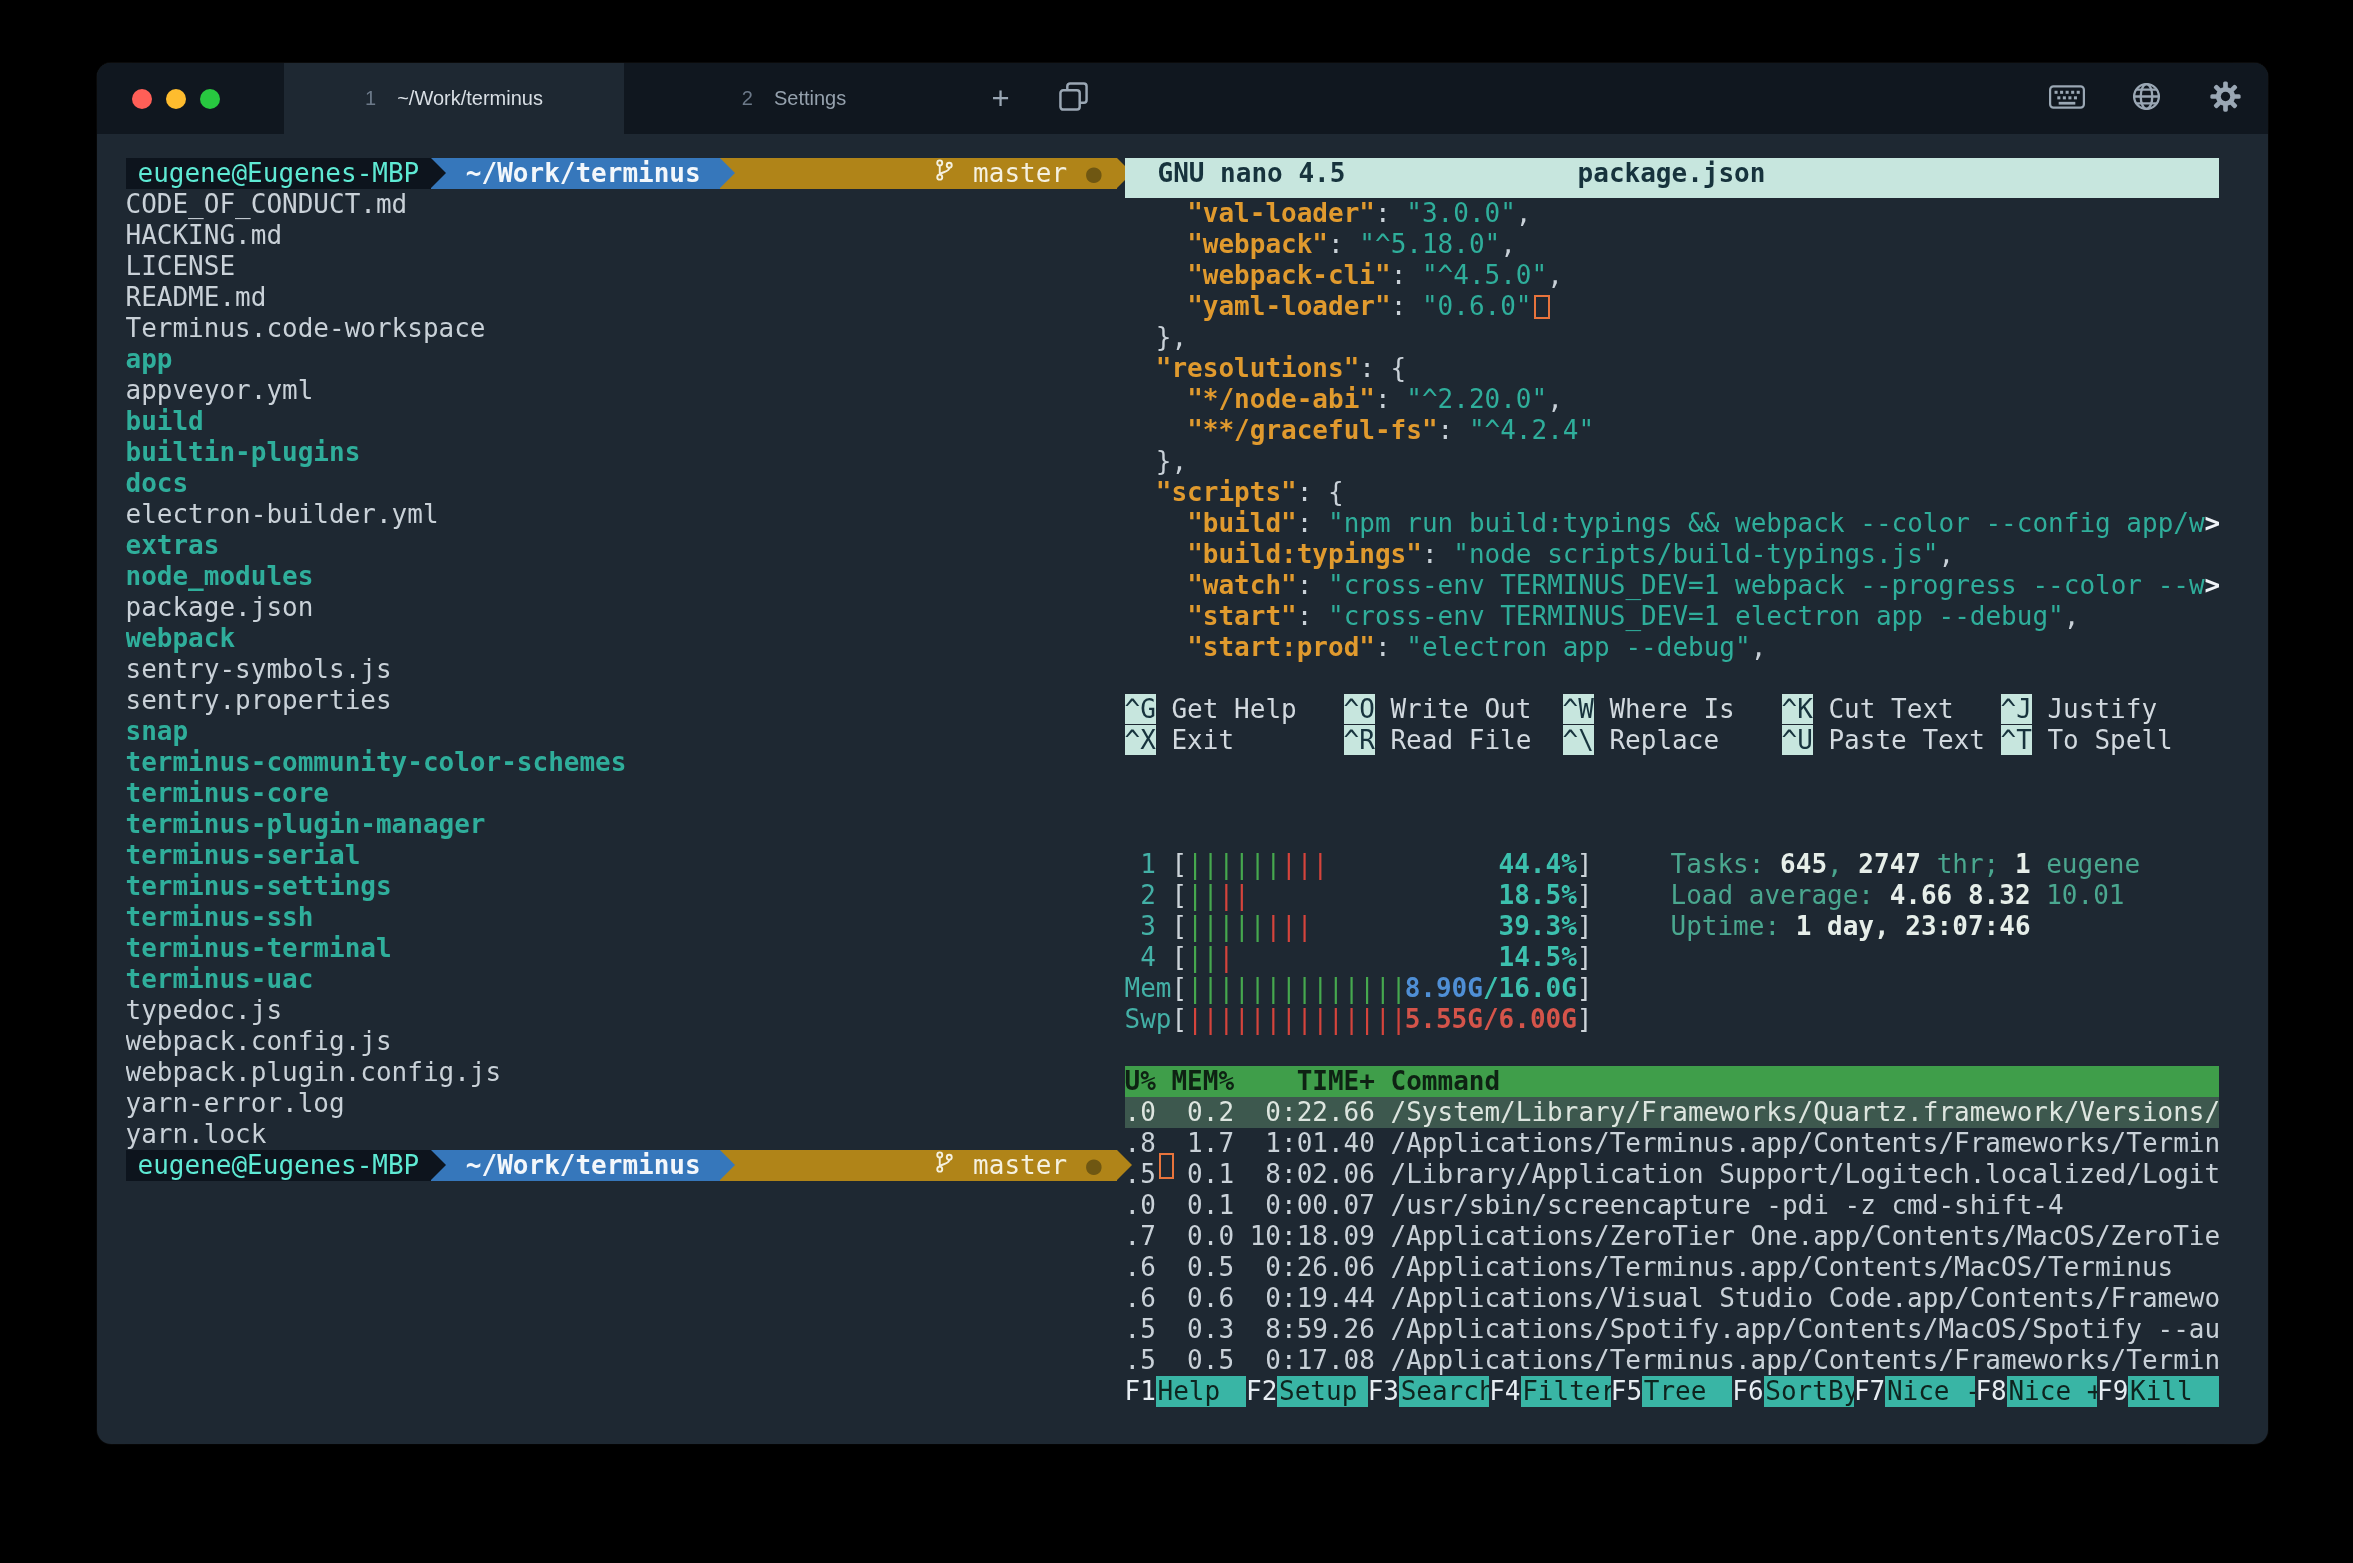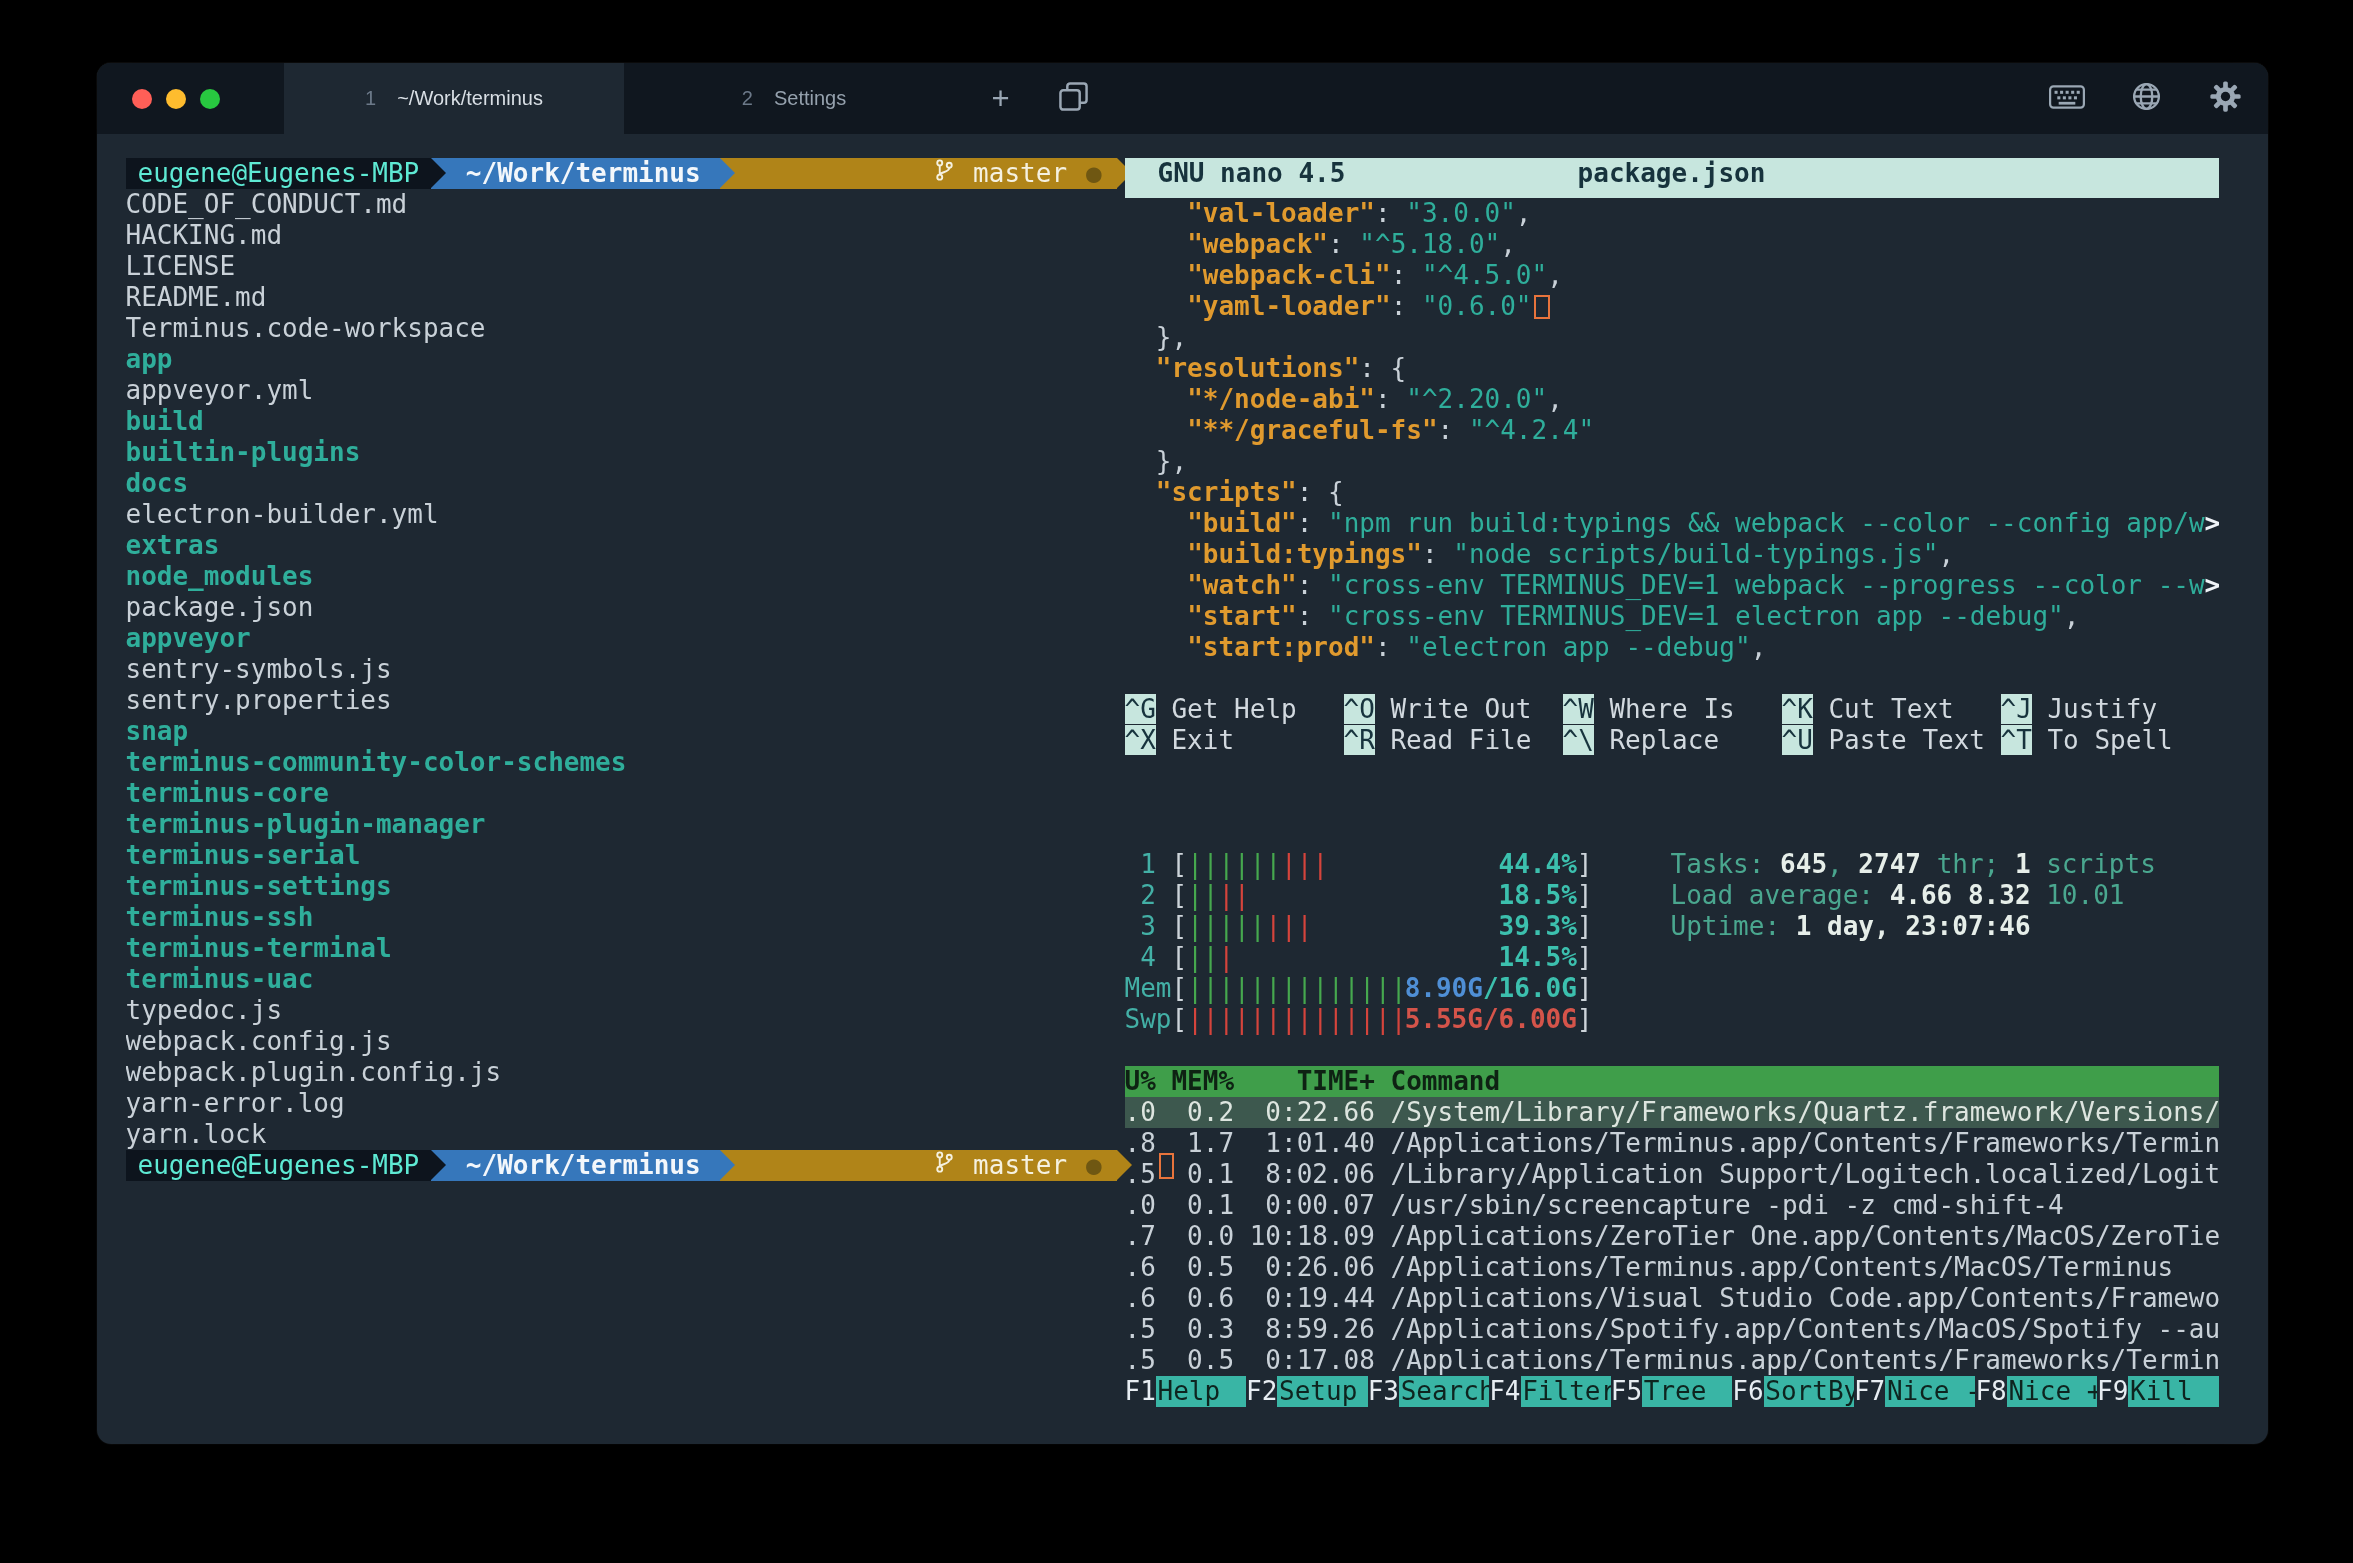--- a/index.html
+++ b/index.html
@@ -192,21 +192,21 @@
           <div class="tline">Terminus.code-workspace</div>
           <div class="tline dir">app</div>
           <div class="tline">appveyor.yml</div>
           <div class="tline dir">build</div>
           <div class="tline dir">builtin-plugins</div>
           <div class="tline dir">docs</div>
           <div class="tline">electron-builder.yml</div>
           <div class="tline dir">extras</div>
           <div class="tline dir">node_modules</div>
           <div class="tline">package.json</div>
-          <div class="tline dir">appveyor</div>
+          <div class="tline dir">webpack</div>
           <div class="tline">sentry-symbols.js</div>
           <div class="tline">sentry.properties</div>
           <div class="tline dir">snap</div>
           <div class="tline dir">terminus-community-color-schemes</div>
           <div class="tline dir">terminus-core</div>
           <div class="tline dir">terminus-plugin-manager</div>
           <div class="tline dir">terminus-serial</div>
           <div class="tline dir">terminus-settings</div>
           <div class="tline dir">terminus-ssh</div>
           <div class="tline dir">terminus-terminal</div>
@@ -289,21 +289,21 @@
         <div class="htop-top">
           <div class="meters">
               <div class="meter"><span class="m-label">1</span><span class="m-br">[</span><span class="m-bar"><span class="pipe-g">||||||</span><span class="pipe-r">|||</span></span><span class="m-val"><span class="v-pct">44.4%</span></span><span class="m-br">]</span></div>
               <div class="meter"><span class="m-label">2</span><span class="m-br">[</span><span class="m-bar"><span class="pipe-g">||</span><span class="pipe-r">||</span></span><span class="m-val"><span class="v-pct">18.5%</span></span><span class="m-br">]</span></div>
               <div class="meter"><span class="m-label">3</span><span class="m-br">[</span><span class="m-bar"><span class="pipe-g">|||||</span><span class="pipe-r">|||</span></span><span class="m-val"><span class="v-pct">39.3%</span></span><span class="m-br">]</span></div>
               <div class="meter"><span class="m-label">4</span><span class="m-br">[</span><span class="m-bar"><span class="pipe-g">||</span><span class="pipe-r">|</span></span><span class="m-val"><span class="v-pct">14.5%</span></span><span class="m-br">]</span></div>
               <div class="meter"><span class="m-label">Mem</span><span class="m-br">[</span><span class="m-bar"><span class="pipe-g">||||||||||||||</span></span><span class="m-val"><span class="v-blue">8.90G</span><span class="v-pct">/16.0G</span></span><span class="m-br">]</span></div>
               <div class="meter"><span class="m-label">Swp</span><span class="m-br">[</span><span class="m-bar"><span class="pipe-r">||||||||||||||</span></span><span class="m-val"><span class="v-red">5.55G</span><span class="v-red">/6.00G</span></span><span class="m-br">]</span></div>
             </div>
           <div class="stats">
-              <div class="stat"><span class="st-lab">Tasks: </span><span class="st-num">645</span><span class="st-lab">, </span><span class="st-num">2747</span><span class="st-lab"> thr; </span><span class="st-num">1</span><span class="st-lab"> scripts</span></div>
+              <div class="stat"><span class="st-lab">Tasks: </span><span class="st-num">645</span><span class="st-lab">, </span><span class="st-num">2747</span><span class="st-lab"> thr; </span><span class="st-num">1</span><span class="st-lab"> eugene</span></div>
               <div class="stat"><span class="st-lab">Load average: </span><span class="st-num">4.66 8.32</span><span class="st-lab"> 10.01</span></div>
               <div class="stat"><span class="st-lab">Uptime: </span><span class="st-num">1 day, 23:07:46</span></div>
             </div>
         </div>
         <div class="ptable">
           <div class="phead">
               <span class="c-cpu">U%</span>
               <span class="c-mem">MEM%</span>
               <span class="c-time">TIME+</span>
               <span class="c-cmd">Command</span>

